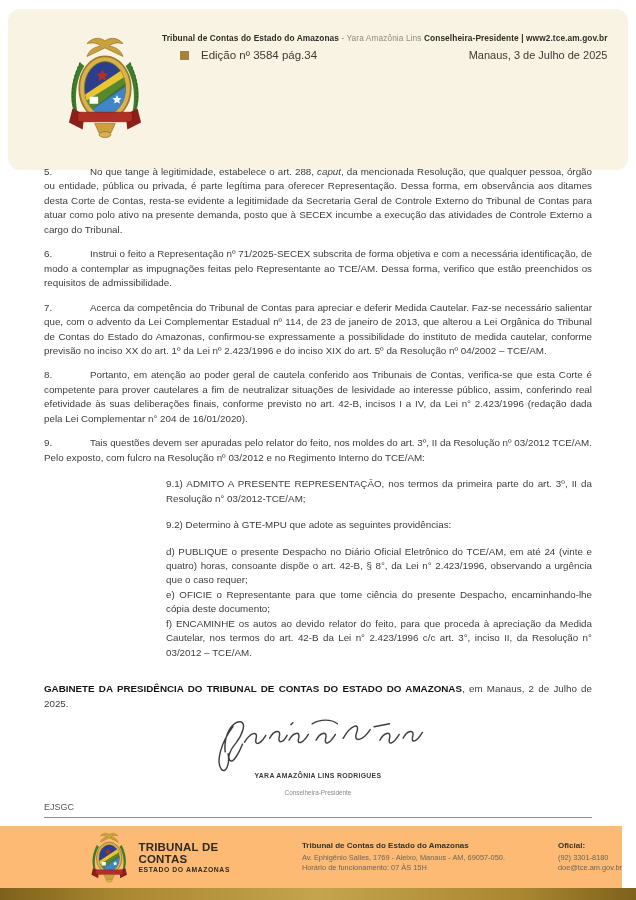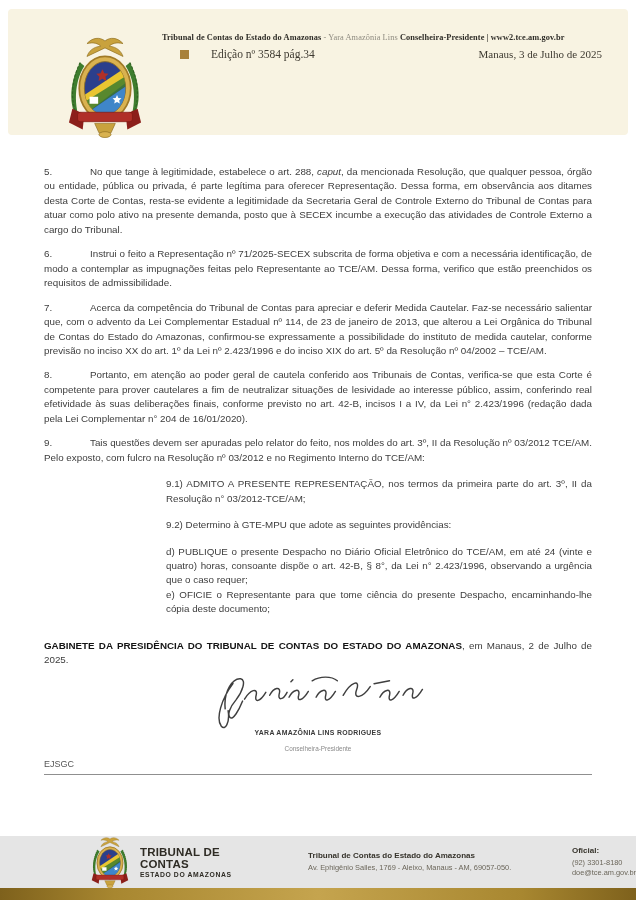--- a/index.html
+++ b/index.html
@@ -1,31 +1,31 @@
 <!DOCTYPE html>
 <html lang="pt"><head>
 <meta charset="utf-8">
 <style>
   * { margin:0; padding:0; box-sizing:border-box; }
   html,body { background:#ffffff; }
   body { font-family:"Liberation Sans", sans-serif; }
   .page { position:relative; width:636px; height:900px; background:#ffffff; overflow:hidden; }
 
   
-  .masthead-band { position:absolute; top:9px; left:8px; right:8px; height:126px;
-    background:#f8f3e2; border-radius:4px; display:flex; align-items:flex-start;font-family:Liberation Serif, serif; }
+  .masthead-band { position:absolute; top:9px; left:8px; right:8px; height:161px;
+    background:#f8f3e2; border-radius:12px; display:flex; align-items:flex-start; }
   .crest-wrap { margin:26px 8px 0 54px; flex:0 0 86px; }
   .head-text { flex:1; padding:24px 26px 0 6px; }
   .masthead-line { font-size:8.3px; letter-spacing:0.1px; color:#2f2d28; white-space:nowrap; }
   .masthead-line .b { font-weight:bold; }
   .masthead-line .soft { color:#8f8b80; font-weight:normal; }
   .doe-title { font-size:39px; font-weight:bold; color:#242220; letter-spacing:-1.2px;
     margin-top:2px; transform:scaleX(1.0); transform-origin:left; white-space:nowrap; }
   .edition-row { display:flex; justify-content:space-between; align-items:center; margin-top:6px; }
-  .edition-left { display:flex; align-items:center; gap:22px; font-size:11.5px; color:#3e3a31;padding-left:18px; }
+  .edition-left { display:flex; align-items:center; gap:12px; font-size:11.5px; color:#3e3a31;padding-left:18px; }
   .edition-square { width:9px; height:9px; background:#a8813a; display:inline-block; }
   .date-right { font-size:11px; color:#3e3a31; }
 
   
   .content { position:absolute; top:144px; left:0; right:0; padding:21px 44px 0 44px;
     color:#3d3d3d; font-size:9.8px; line-height:14.45px; }
   .para { text-align:justify; margin-bottom:10px; }
   .pnum { display:inline-block; width:46px; }
   .italic { font-style:italic; }
   .subitems { margin-left:122px; margin-top:12px; }
@@ -36,22 +36,22 @@
 
   .sig-block { margin-top:6px; text-align:center; }
   .sig-script { display:block; margin:0 auto; }
   .sig-name { font-size:6.9px; font-weight:bold; letter-spacing:0.3px; color:#3a3a3a; margin-top:-6px; }
   .sig-role { font-size:6.4px; color:#8a8a8a; margin-top:2px; }
 
   .initials { font-size:9px; color:#555; }
   .rule { border:none; border-top:1.5px solid #8f8f8f; margin-top:3px; }
 
   
-  .footer-band { position:absolute; left:0; right:0; bottom:12px; height:52px;
-    background:#e5e5e5; display:flex; align-items:center; }
+  .footer-band { position:absolute; left:0; right:14px; bottom:12px; height:62px;
+    background:#fdba74; display:flex; align-items:center; }
   .f-logo { display:flex; align-items:center; gap:8px; margin-left:88px; }
   .f-logo-text .t1 { font-size:11.5px; font-weight:bold; letter-spacing:0.2px; color:#2e2b24; }
   .f-logo-text .t2 { font-size:6.8px; font-weight:bold; letter-spacing:0.6px; color:#2e2b24; margin-top:1px; }
   .f-mid { margin-left:36px; width:230px; color:#6b665a; }
   .f-mid .t1 { font-size:8px; font-weight:bold; color:#36332b; margin-bottom:3px; }
   .f-mid .t2, .f-mid .t3 { font-size:7.4px; line-height:10.5px; }
   .f-right { margin-left:34px; color:#6b665a; }
   .f-right .t1 { font-size:8px; font-weight:bold; color:#36332b; margin-bottom:3px; }
   .f-right .t2, .f-right .t3 { font-size:7.4px; line-height:10.5px; }
   .gold-bar { position:absolute; left:0; right:0; bottom:0; height:12px;
@@ -127,20 +127,21 @@
         <div class="para"><span class="pnum">6.</span><span>Instrui o feito a Representação nº 71/2025-SECEX subscrita de forma objetiva e com a necessária identificação, de modo a contemplar as impugnações feitas pelo Representante ao TCE/AM. Dessa forma, verifico que estão preenchidos os requisitos de admissibilidade.</span></div>
         <div class="para"><span class="pnum">7.</span><span>Acerca da competência do Tribunal de Contas para apreciar e deferir Medida Cautelar. Faz-se necessário salientar que, com o advento da Lei Complementar Estadual nº 114, de 23 de janeiro de 2013, que alterou a Lei Orgânica do Tribunal de Contas do Estado do Amazonas, confirmou-se expressamente a possibilidade do instituto de medida cautelar, conforme previsão no inciso XX do art. 1º da Lei nº 2.423/1996 e do inciso XIX do art. 5º da Resolução nº 04/2002 – TCE/AM.</span></div>
         <div class="para"><span class="pnum">8.</span><span>Portanto, em atenção ao poder geral de cautela conferido aos Tribunais de Contas, verifica-se que esta Corte é competente para prover cautelares a fim de neutralizar situações de lesividade ao interesse público, assim, conferindo real efetividade às suas deliberações finais, conforme previsto no art. 42-B, incisos I a IV, da Lei n° 2.423/1996 (redação dada pela Lei Complementar n° 204 de 16/01/2020).</span></div>
         <div class="para"><span class="pnum">9.</span><span>Tais questões devem ser apuradas pelo relator do feito, nos moldes do art. 3º, II da Resolução nº 03/2012 TCE/AM. Pelo exposto, com fulcro na Resolução nº 03/2012 e no Regimento Interno do TCE/AM:</span></div>
       </div>
     <div class="subitems">
         <div class="subitem gap">9.1) ADMITO A PRESENTE REPRESENTAÇÃO, nos termos da primeira parte do art. 3º, II da Resolução n° 03/2012-TCE/AM;</div>
         <div class="subitem gap">9.2) Determino à GTE-MPU que adote as seguintes providências:</div>
         <div class="subitem">d) PUBLIQUE o presente Despacho no Diário Oficial Eletrônico do TCE/AM, em até 24 (vinte e quatro) horas, consoante dispõe o art. 42-B, § 8°, da Lei n° 2.423/1996, observando a urgência que o caso requer;</div>
         <div class="subitem">e) OFICIE o Representante para que tome ciência do presente Despacho, encaminhando-lhe cópia deste documento;</div>
+        <div class="subitem">f) ENCAMINHE os autos ao devido relator do feito, para que proceda à apreciação da Medida Cautelar, nos termos do art. 42-B da Lei n° 2.423/1996 c/c art. 3°, inciso II, da Resolução n° 03/2012 – TCE/AM.</div>
       </div>
 
     <div class="gabinete">
       <span class="b">GABINETE DA PRESIDÊNCIA DO TRIBUNAL DE CONTAS DO ESTADO DO AMAZONAS</span><span>, em Manaus, 2 de Julho de 2025.</span>
     </div>
 
     <div class="sig-block">
       <svg class="sig-script" width="236" height="58" viewBox="0 0 236 60">
           <use href="#sig-path"></use>
         </svg>
@@ -158,20 +159,21 @@
           <use href="#crest"></use>
         </svg>
       <div class="f-logo-text">
         <div class="t1">TRIBUNAL DE CONTAS</div>
         <div class="t2">ESTADO DO AMAZONAS</div>
       </div>
     </div>
     <div class="f-mid">
       <div class="t1">Tribunal de Contas do Estado do Amazonas</div>
       <div class="t2">Av. Ephigênio Salles, 1769 - Aleixo, Manaus - AM, 69057-050.</div>
+      <div class="t3">Horário de funcionamento: 07 ÀS 15H</div>
     </div>
     <div class="f-right">
       <div class="t1">Oficial:</div>
       <div class="t2">(92) 3301-8180</div>
       <div class="t3">doe@tce.am.gov.br</div>
     </div>
   </div>
   <div class="gold-bar"></div>
 
 </div>

